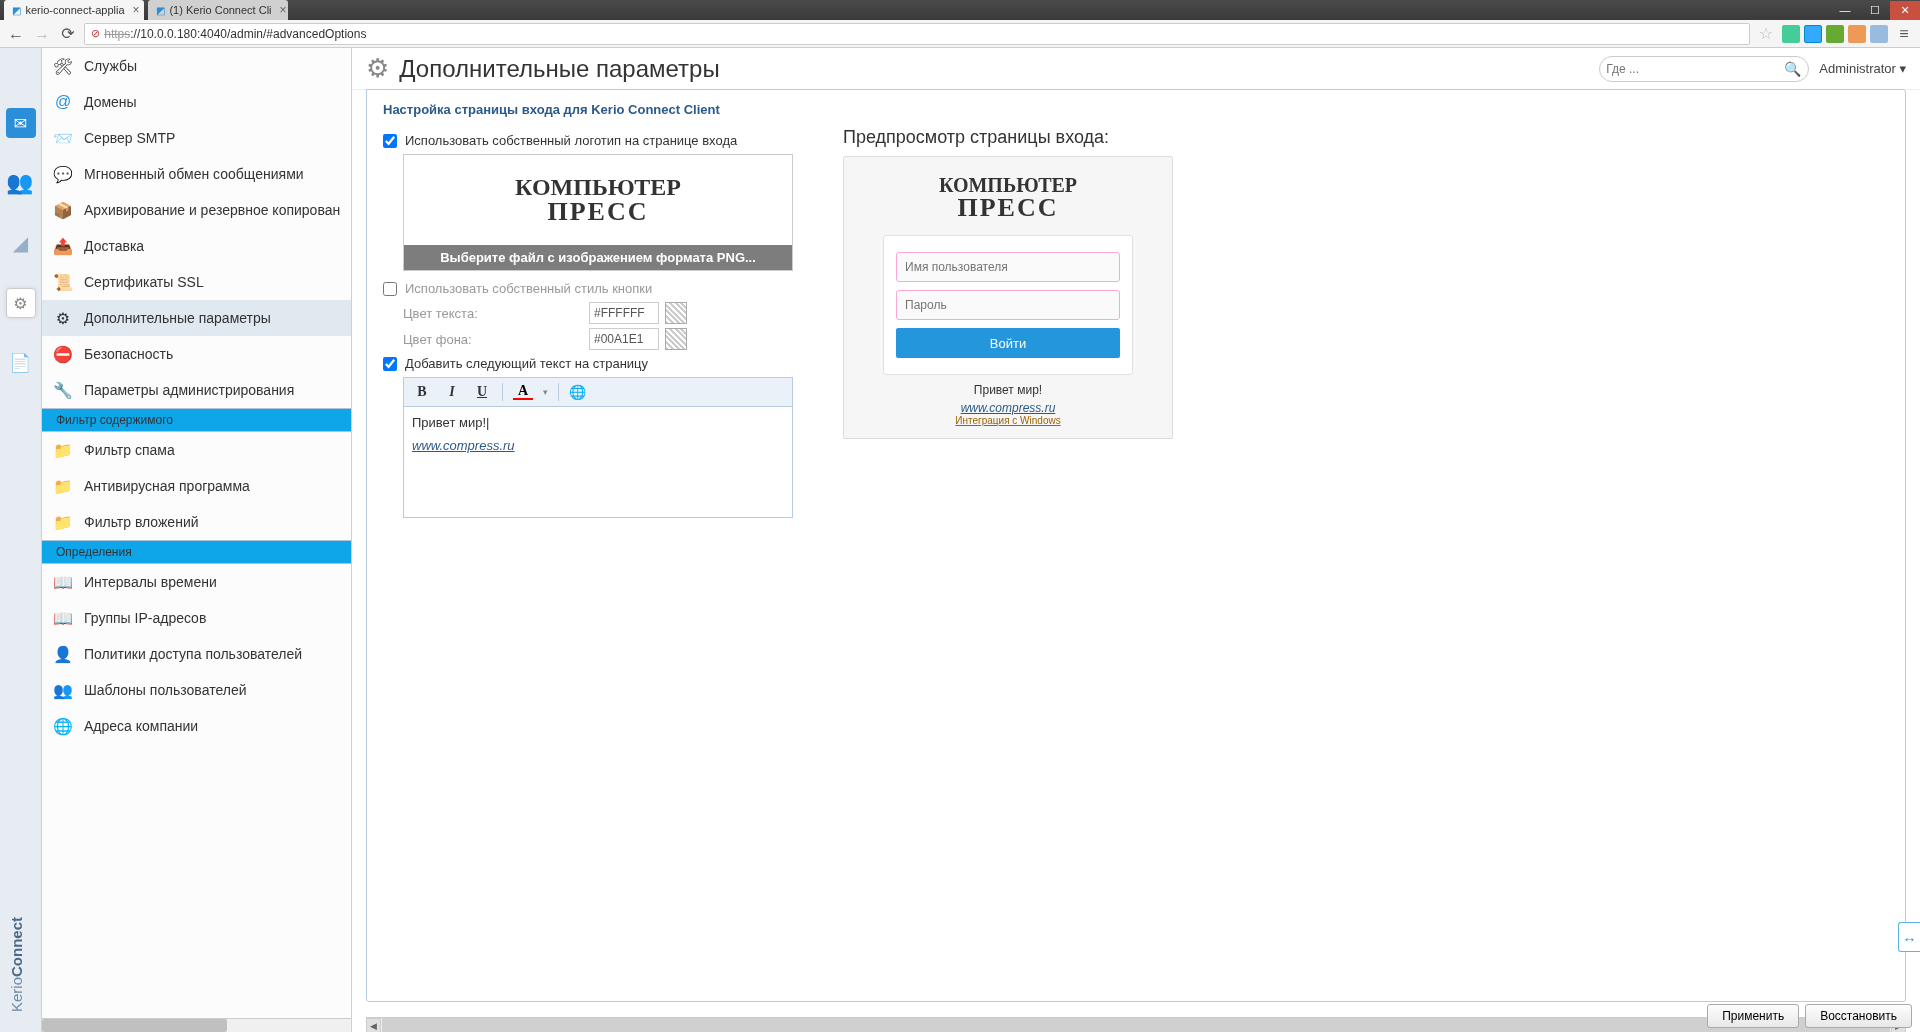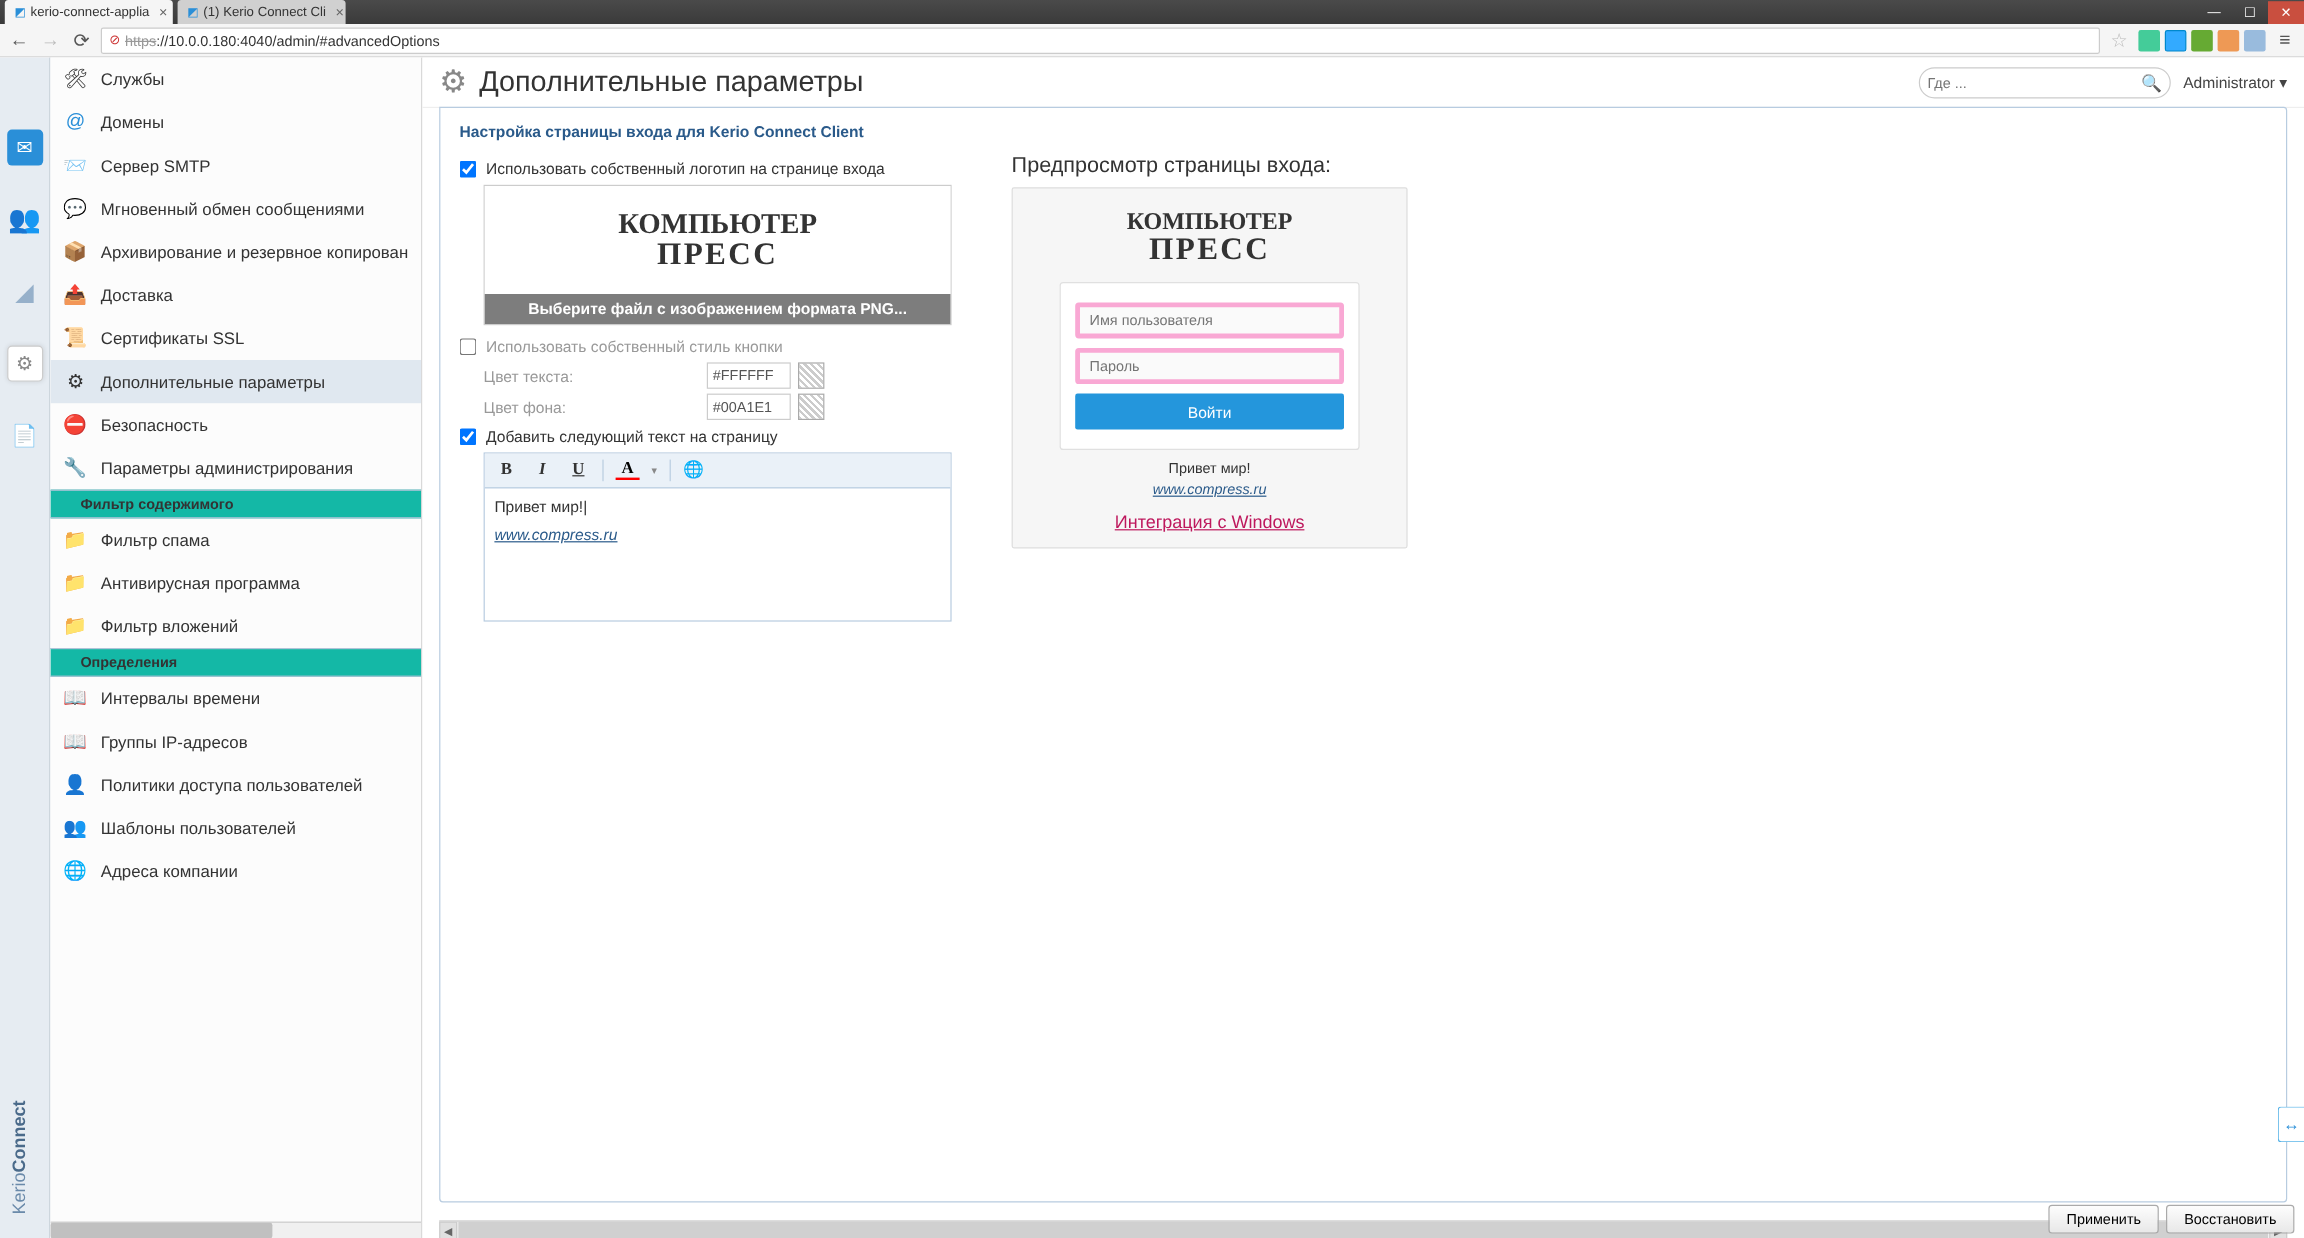--- a/index.html
+++ b/index.html
@@ -27,21 +27,21 @@
 .vtoolbar .brand { position: absolute; bottom: 20px; left: 8px; writing-mode: vertical-rl; transform: rotate(180deg); font-weight: bold; color: #4a6a8a; font-size: 15px; }
 .vtoolbar .brand .kerio { color: #6a8aaa; font-weight: normal; }
 .vicon { width: 30px; height: 30px; border-radius: 4px; display: flex; align-items: center; justify-content: center; font-size: 16px; color: #fff; }
 .vicon.mail { background: #2a8fd8; }
 .vicon.users { color: #96b0ca; font-size: 22px; }
 .vicon.stats { color: #96b0ca; font-size: 20px; }
 .vicon.gear { background: #fff; border: 1px solid #ccc; color: #888; box-shadow: 0 0 4px rgba(0,0,0,0.1); }
 .vicon.note { color: #96b0ca; font-size: 18px; }
 
 .sidebar { width: 310px; background: #fcfcfc; border-right: 1px solid #d0d0d0; overflow-y: auto; position: relative; }
-.sb-group { background: #14b8a6; font-weight: bold; padding: 4px 25px; border-top: 1px solid #b0c4d8; border-bottom: 1px solid #b0c4d8; font-size: 12px; color: #333; }
+.sb-group { background: #0ea5e9; font-weight: normal; padding: 4px 14px; border-top: 1px solid #b0c4d8; border-bottom: 1px solid #b0c4d8; font-size: 12px; color: #333; }
 .sb-item { display: flex; align-items: center; gap: 10px; padding: 8px 10px; cursor: pointer; font-size: 14px; color: #333; white-space: nowrap; }
 .sb-item.active { background: #e0e8f0; }
 .sb-ic { width: 22px; height: 20px; display: flex; align-items: center; justify-content: center; font-size: 16px; flex-shrink: 0; }
 .sb-scroll { position: absolute; bottom: 0; left: 0; right: 0; height: 14px; background: #f0f0f0; border-top: 1px solid #ccc; }
 .sb-scroll-thumb { height: 100%; width: 60%; background: #c0c0c0; border-radius: 2px; }
 
 .main { flex: 1; display: flex; flex-direction: column; background: #fff; position: relative; }
 .header { height: 42px; display: flex; align-items: center; padding: 0 14px; gap: 10px; border-bottom: 1px solid #eee; }
 .header .gear { font-size: 26px; color: #888; }
 .header h1 { font-size: 24px; font-weight: normal; color: #333; flex: 1; }
@@ -85,25 +85,25 @@
 .editor-content { padding: 8px; min-height: 110px; font-size: 13px; }
 .editor-content .greet::after { content: "|"; animation: blink 1s infinite; }
 @keyframes blink { 50% { opacity: 0; } }
 .editor-content .elink { color: #2a5a8a; font-style: italic; text-decoration: underline; display: block; margin-top: 8px; }
 
 .preview { width: 330px; }
 .preview-title { font-size: 18px; margin-bottom: 8px; }
 .preview-card { border: 1px solid #ddd; background: #f6f6f6; padding: 12px 0; text-align: center; border-radius: 2px; }
 .preview-card .kp-logo { font-size: 20px; margin: 6px 0 14px 0; }
 .login-form { background: #fff; width: 250px; margin: 0 auto; border: 1px solid #e0e0e0; border-radius: 3px; padding: 16px 12px; }
-.login-input { width: 100%; height: 30px; border: 4px solid #f9a8d4; border-radius: 3px; padding: 0 8px; margin-bottom: 8px; font-size: 12px; color: #ef4444; }
+.login-input { width: 100%; height: 30px; border: 1px solid #f9a8d4; border-radius: 3px; padding: 0 8px; margin-bottom: 8px; font-size: 12px; color: #ef4444; }
 .login-btn { width: 100%; height: 30px; background: #2496dc; color: #fff; border: none; border-radius: 2px; font-size: 13px; cursor: pointer; }
 .preview-greet { margin-top: 8px; font-size: 12px; }
 .preview-link { color: #2a5a8a; font-style: italic; text-decoration: underline; display: block; margin-top: 4px; font-size: 12px; }
-.preview-int { color: #be185d; text-decoration: underline; display: block; margin-top: 12px; font-size: 15px; }
+.preview-int { color: #a16207; text-decoration: underline; display: block; font-size: 10px; }
 
 .hscroll { height: 15px; background: #f0f0f0; border-top: 1px solid #ccc; margin: 0 14px; display: flex; }
 .hscroll-arr { width: 15px; height: 15px; background: #e0e0e0; border: 1px solid #ccc; display: flex; align-items: center; justify-content: center; font-size: 9px; color: #666; }
 .hscroll-thumb { flex: 1; background: #d0d0d0; margin: 0 1px; }
 
 .footer-btns { position: absolute; bottom: 4px; right: 8px; display: flex; gap: 6px; align-items: flex-end; }
 .footer-btn { padding: 4px 14px; background: linear-gradient(#fdfdfd,#e8e8e8); border: 1px solid #aaa; border-radius: 3px; font-size: 12px; cursor: pointer; }
 
 .float-icon { position: absolute; right: 0; bottom: 80px; width: 22px; height: 30px; background: #fff; border: 1px solid #5ab4e8; border-right: none; border-radius: 3px 0 0 3px; display: flex; align-items: center; justify-content: center; color: #2a8fd8; font-size: 14px; }
 </style>

